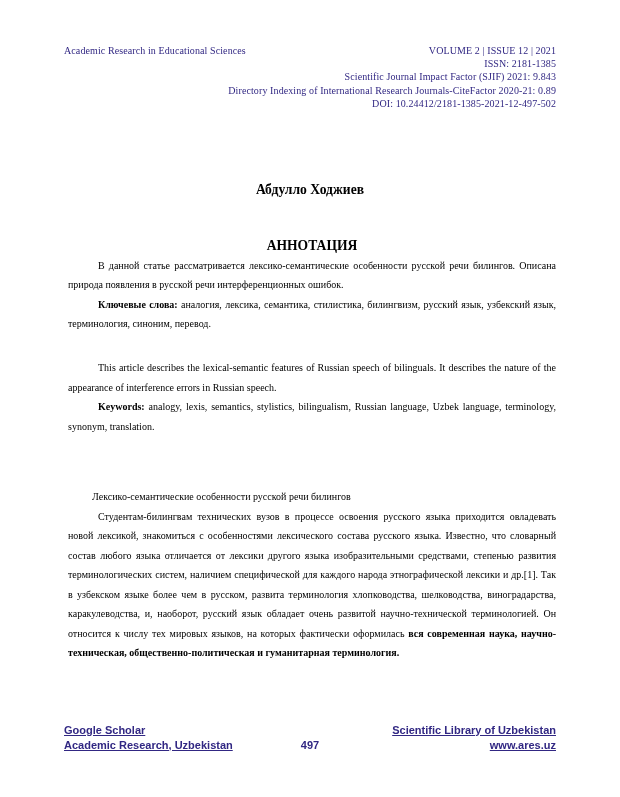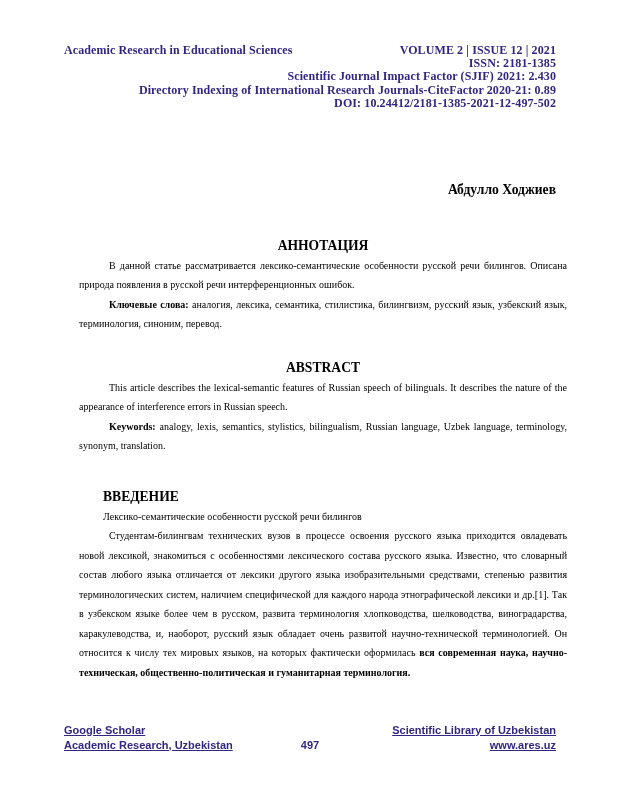--- a/index.html
+++ b/index.html
@@ -31,22 +31,22 @@
     top: 44px;
     width: 492px;
   }
   .header-row1 {
     display: flex;
     justify-content: space-between;
     align-items: baseline;
   }
   .hdr-left, .hdr-right, .hdr-line {
     color: #312783;
-    font-weight: bold;
-    font-size: 12px;
+    font-weight: normal;
+    font-size: 10px;
     line-height: 13.2px;
     letter-spacing: 0.1px;
     white-space: nowrap;
   }
   .hdr-line {
     text-align: right;
     display: block;
   }
 
   
@@ -61,38 +61,37 @@
     line-height: 19px;
     letter-spacing: 0.1px;
   }
 
   
   .author-block {
     position: absolute;
     left: 64px;
     top: 180px;
     width: 492px;
-    text-align: right;
+    text-align: center;
   }
   .author-name {
     font-weight: bold;
     font-size: 13.6px;
     line-height: 19px;
   }
   .author-affil {
     font-size: 13.6px;
     line-height: 19px;
   }
 
   
   .col {
     position: absolute;
     left: 68px;
     width: 488px;
-    margin-left: 11px;
   }
   .sec-head-center {
     text-align: center;
     font-weight: bold;
     font-size: 13.6px;
     line-height: 19.5px;
   }
   .sec-head-left {
     text-align: left;
     font-weight: bold;
@@ -155,44 +154,42 @@
 <body>
 
 <div class="page">
 
   <div class="header">
     <div class="header-row1">
       <span class="hdr-left">Academic Research in Educational Sciences</span>
       <span class="hdr-right">VOLUME 2 | ISSUE 12 | 2021</span>
     </div>
     <span class="hdr-line">ISSN: 2181-1385</span>
-    <span class="hdr-line">Scientific Journal Impact Factor (SJIF) 2021: 2.430</span>
+    <span class="hdr-line">Scientific Journal Impact Factor (SJIF) 2021: 9.843</span>
     <span class="hdr-line">Directory Indexing of International Research Journals-CiteFactor 2020-21: 0.89</span>
     <span class="hdr-line">DOI: 10.24412/2181-1385-2021-12-497-502</span>
   </div>
 
 
   <div class="author-block">
     <div class="author-name">Абдулло Ходжиев</div>
   </div>
 
   <div class="col" style="top:236px;">
     <div class="sec-head-center">АННОТАЦИЯ</div>
     <p class="body">В данной статье рассматривается лексико-семантические особенности русской речи билингов. Описана природа появления в русской речи интерференционных ошибок.</p>
     <p class="body"><span class="b">Ключевые слова:</span><span> аналогия, лексика, семантика, стилистика, билингвизм, русский язык, узбекский язык, терминология, синоним, перевод.</span></p>
   </div>
 
   <div class="col" style="top:358px;">
-    <div class="sec-head-center">ABSTRACT</div>
     <p class="body">This article describes the lexical-semantic features of Russian speech of bilinguals. It describes the nature of the appearance of interference errors in Russian speech.</p>
     <p class="body"><span class="b">Keywords:</span><span> analogy, lexis, semantics, stylistics, bilingualism, Russian language, Uzbek language, terminology, synonym, translation.</span></p>
   </div>
 
   <div class="col" style="top:487px;">
-    <div class="sec-head-left">ВВЕДЕНИЕ</div>
     <p class="body noindent">Лексико-семантические особенности русской  речи билингов</p>
     <p class="body"><span>Студентам-билингвам технических вузов в процессе освоения русского языка приходится  овладевать новой лексикой, знакомиться с особенностями лексического состава русского языка. Известно, что словарный состав любого языка отличается  от  лексики другого языка изобразительными средствами, степенью развития терминологических систем, наличием специфической для каждого народа этнографической лексики и др.[1]. Так в узбекском языке более чем в русском, развита терминология хлопководства, шелководства, виноградарства, каракулеводства, и, наоборот, русский язык обладает очень развитой научно-технической терминологией. Он относится к числу тех мировых языков, на которых фактически оформилась </span><span class="b">вся современная наука, научно-техническая, общественно-политическая и гуманитарная терминология.</span></p>
   </div>
 
   <div class="footer">
     <div class="footer-row">
       <a class="flink" href="#">Google Scholar</a>
       <a class="flink" href="#">Scientific Library of Uzbekistan</a>
     </div>
     <div class="footer-row second">

